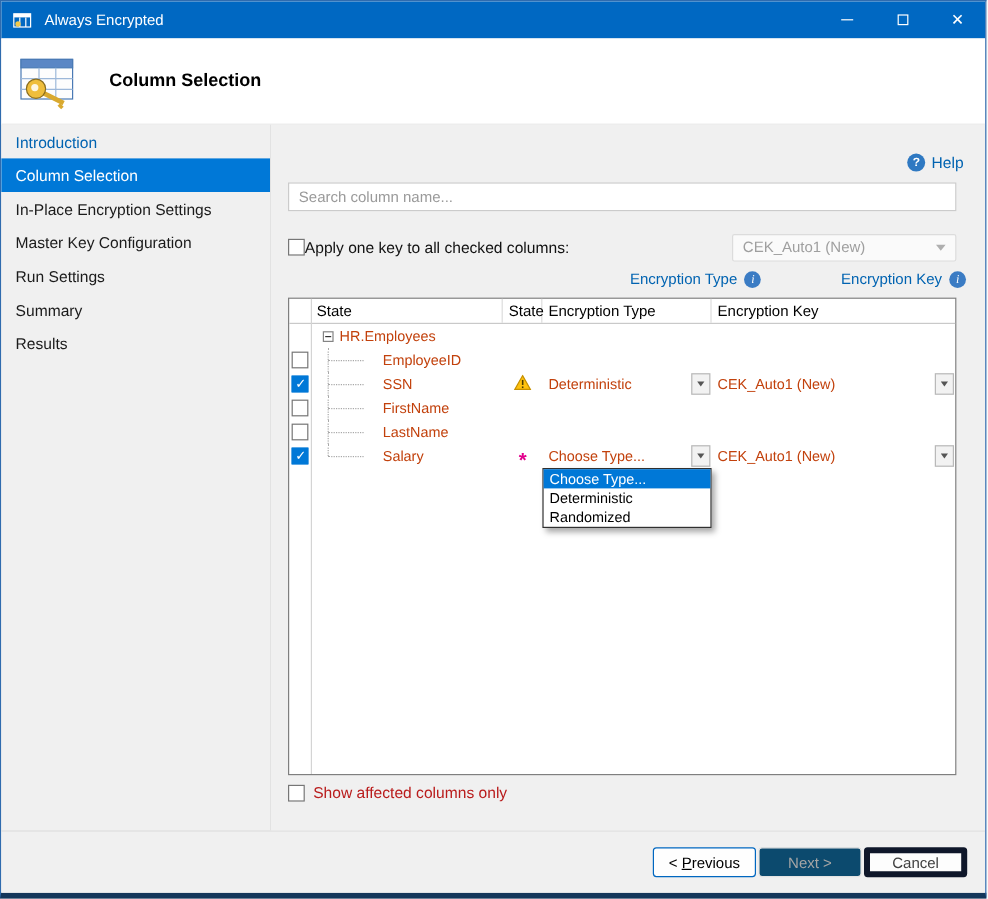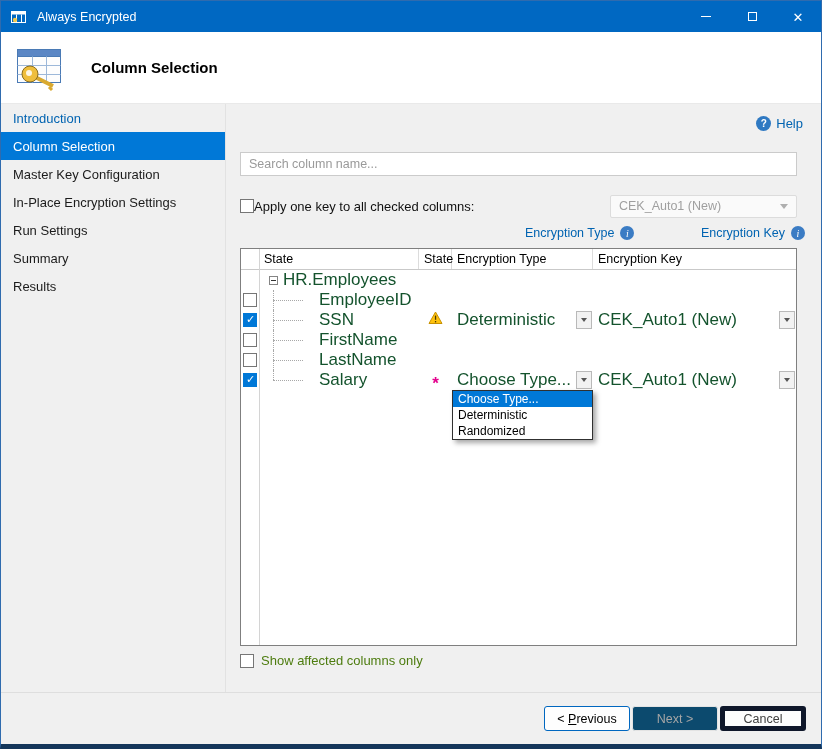--- a/index.html
+++ b/index.html
@@ -29,21 +29,21 @@
 
   
   .body { flex: 1; display: flex; min-height: 0; }
   .sidebar { width: 225px; background: #F0F0F0; border-right: 1px solid #E2E2E2; padding-top: 0; flex: 0 0 auto; }
   .nav-item { height: 28px; display: flex; align-items: center; padding-left: 12px; font-size: 13px; color: #1b1b1b; cursor: default; }
   .nav-item.visited { color: #0063B1; }
   .nav-item.active { background: #0078D7; color: #fff; }
 
   .main { flex: 1; position: relative; background: #F0F0F0; }
 
-  .help { position: absolute; top: 12px; right: 18px; display: flex; align-items: center; gap: 5px; font-size: 13px; color: #0063B1; cursor: pointer; }
+  .help { position: absolute; top: 24px; right: 18px; display: flex; align-items: center; gap: 5px; font-size: 13px; color: #0063B1; cursor: pointer; }
   .help-icon { width: 15px; height: 15px; border-radius: 50%; background: #2F79C2; color: #fff; display: flex; align-items: center; justify-content: center; font-size: 10px; font-weight: bold; }
   .help-icon::after { content: "?"; }
 
   .search { position: absolute; top: 48px; left: 14px; width: 557px; height: 24px; border: 1px solid #CBCBCB; padding: 0 8px; font-size: 12.5px; font-family: inherit; color: #333; background: #fff; }
   .search::placeholder { color: #9a9a9a; }
 
   .apply-row { position: absolute; top: 90px; left: 14px; width: 557px; height: 24px; display: flex; align-items: center; }
   .cb { width: 14px; height: 14px; flex: 0 0 auto; cursor: pointer; }
   .cb-un { background: #fff; border: 1px solid #767676; }
   .cb-ch { background: #0078D7; border: 1px solid #0078D7; position: relative; }
@@ -62,21 +62,21 @@
   .grid { position: absolute; top: 144px; left: 14px; width: 557px; height: 398px; background: #fff; border: 1px solid #7F7F7F; }
   .grid::before { content: ""; position: absolute; left: 18px; top: 0; bottom: 0; border-left: 1px solid #D4D4D4; }
   .grid-header { display: flex; height: 21px; border-bottom: 1px solid #C9C9C9; align-items: stretch; }
   .hc { display: flex; align-items: center; padding-left: 5px; font-size: 12.5px; color: #000; border-right: 1px solid #DCDCDC; }
   .w-check { width: 18px; border-right: none; padding: 0; }
   .w-name  { width: 160px; }
   .w-state { width: 33px; }
   .w-type  { width: 141px; }
   .w-key   { flex: 1; border-right: none; }
 
-  .grid-row { display: flex; height: 20px; align-items: flex-start; font-size: 17px; color: #14532d; }
+  .grid-row { display: flex; height: 20px; align-items: flex-start; font-size: 12px; color: #c2410c; }
   .cell { display: flex; align-items: center; height: 100%; }
   .c-check { width: 18px; justify-content: center; }
   .c-name  { width: 160px; }
   .c-state { width: 33px; justify-content: center; }
   .c-type  { width: 141px; }
   .c-key   { flex: 1; }
 
   .expander { width: 9px; height: 9px; border: 1px solid #848484; background: #fff; margin-left: 10px; position: relative; flex: 0 0 auto; cursor: pointer; }
   .expander::after { content: ""; position: absolute; left: 1px; right: 1px; top: 3px; border-top: 1px solid #333; }
   .group-name { margin-left: 5px; }
@@ -90,21 +90,21 @@
   .combo-btn { margin-left: auto; margin-right: 1px; width: 16px; height: 18px; background: #F2F2F2; border: 1px solid #B9B9B9; display: flex; align-items: center; justify-content: center; cursor: pointer; }
   .combo-btn::after { content: ""; width: 0; height: 0; border-left: 3.5px solid transparent; border-right: 3.5px solid transparent; border-top: 4px solid #555; }
 
   .asterisk { color: #E3008C; font-size: 17px; font-weight: bold; line-height: 10px; margin-top: 8px; }
   .asterisk::after { content: "*"; }
 
   .type-menu { position: absolute; left: 211px; top: 141px; width: 141px; background: #fff; border: 1px solid #303030; box-shadow: 3px 3px 5px rgba(0,0,0,0.35); z-index: 10; }
   .menu-item { height: 16px; display: flex; align-items: center; padding-left: 5px; font-size: 12px; cursor: pointer; }
   .menu-item.sel { background: #0078D7; color: #fff; }
 
-  .show-affected { position: absolute; top: 549px; left: 14px; display: flex; align-items: center; gap: 7px; font-size: 13px; color: #4d7c0f; }
+  .show-affected { position: absolute; top: 549px; left: 14px; display: flex; align-items: center; gap: 7px; font-size: 13px; color: #b91c1c; }
 
   
   .footer { flex: 0 0 auto; height: 52px; background: #F0F0F0; border-top: 1px solid #DEDEDE; display: flex; align-items: center; justify-content: flex-end; padding-right: 15px; gap: 2px; }
   .btn { width: 86px; height: 25px; font-size: 12.5px; font-family: inherit; display: flex; align-items: center; justify-content: center; border-radius: 3px; cursor: pointer; }
   .btn-prev { background: #FEFEFE; border: 1px solid #0067C0; color: #000; }
   .btn-next { background: #0c4a6e; border: 1px solid #E3E3E3; color: #A5A5A5; }
   .btn-cancel { background: #FDFDFD; border: 5px solid #0f172a; color: #404040; }
   .btn-prev u { text-decoration: underline; }
 </style>
 </head>
@@ -152,22 +152,22 @@
       </svg>
     </span>
     <span class="htitle">Column Selection</span>
   </div>
 
   <div class="body">
 
     <div class="sidebar">
       <div class="nav-item visited">Introduction</div>
       <div class="nav-item active">Column Selection</div>
+      <div class="nav-item">In-Place Encryption Settings</div>
       <div class="nav-item">Master Key Configuration</div>
-      <div class="nav-item">In-Place Encryption Settings</div>
       <div class="nav-item">Run Settings</div>
       <div class="nav-item">Summary</div>
       <div class="nav-item">Results</div>
     </div>
 
     <div class="main">
 
       <div class="help">
         <span class="help-icon"></span>
         <span>Help</span>

